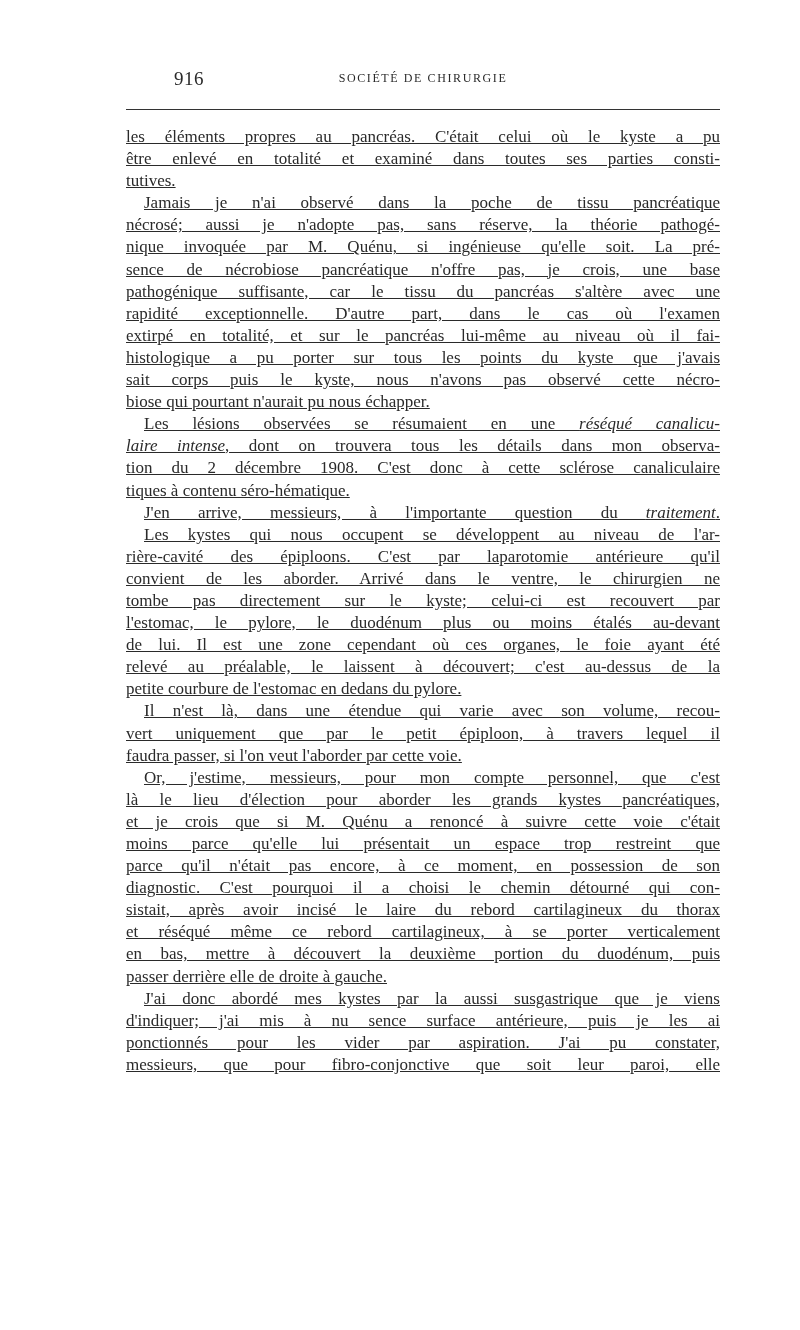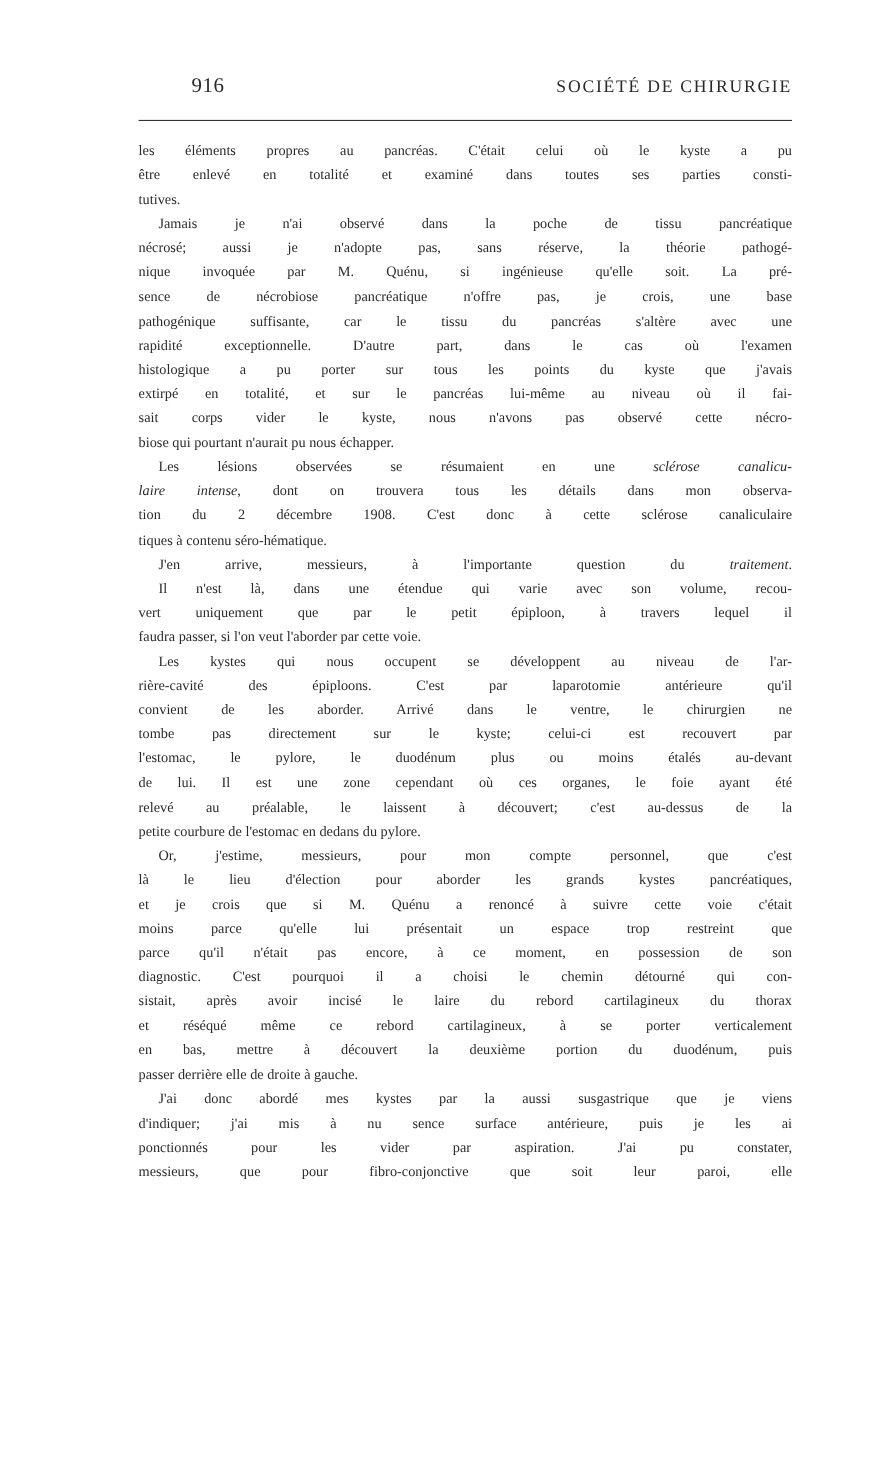--- a/index.html
+++ b/index.html
@@ -34,42 +34,43 @@
       top: 2px;
       font-size: 19px;
       letter-spacing: 0.5px;
       margin-left: 48px;
     }
     .running-title {
       position: absolute;
       left: 0;
       width: 594px;
       top: 5px;
-      text-align: right;
-      font-size: 16px;
+      text-align: center;
+      font-size: 12px;
       letter-spacing: 1.6px;
       font-variant: small-caps;
       text-transform: uppercase;
     }
     .head-rule {
       position: absolute;
       top: 109px;
       left: 0;
       width: 594px;
       height: 0;
       border-top: 1.5px solid #333;
     }
     .body-text {
       position: absolute;
       top: 126px;
       left: 0;
       width: 594px;
-      font-size: 13px;
+      font-size: 17px;
       line-height: 22.1px;
       text-align: justify;
+      text-decoration: underline;
     }
     .body-text p {
       margin: 0;
       text-indent: 0;
     }
     .line {
       display: block;
       text-align: justify;
       text-align-last: justify;
       white-space: nowrap;
@@ -103,52 +104,52 @@
       <span class="line last">tutives.</span>
     </p>
 
     <p>
       <span class="line indent">Jamais je n'ai observé dans la poche de tissu pancréatique</span>
       <span class="line">nécrosé; aussi je n'adopte pas, sans réserve, la théorie pathogé-</span>
       <span class="line">nique invoquée par M. Quénu, si ingénieuse qu'elle soit. La pré-</span>
       <span class="line">sence de nécrobiose pancréatique n'offre pas, je crois, une base</span>
       <span class="line">pathogénique suffisante, car le tissu du pancréas s'altère avec une</span>
       <span class="line">rapidité exceptionnelle. D'autre part, dans le cas où l'examen</span>
+      <span class="line">extirpé en totalité, et sur le pancréas lui-même au niveau où il fai-</span>
       <span class="line">histologique a pu porter sur tous les points du kyste que j'avais</span>
-      <span class="line">extirpé en totalité, et sur le pancréas lui-même au niveau où il fai-</span>
-      <span class="line">sait corps vider le kyste, nous n'avons pas observé cette nécro-</span>
+      <span class="line">sait corps puis le kyste, nous n'avons pas observé cette nécro-</span>
       <span class="line last">biose qui pourtant n'aurait pu nous échapper.</span>
     </p>
 
     <p>
-      <span class="line indent"><span>Les lésions observées se résumaient en une </span><em>sclérose canalicu-</em></span>
+      <span class="line indent"><span>Les lésions observées se résumaient en une </span><em>réséqué canalicu-</em></span>
       <span class="line"><em>laire intense</em><span>, dont on trouvera tous les détails dans mon observa-</span></span>
       <span class="line">tion du 2 décembre 1908. C'est donc à cette sclérose canaliculaire</span>
       <span class="line last">tiques à contenu séro-hématique.</span>
     </p>
 
     <p>
       <span class="line indent"><span>J'en arrive, messieurs, à l'importante question du </span><em>traitement</em><span>.</span></span>
-    </p>
-
-    <p>
-      <span class="line indent">Il n'est là, dans une étendue qui varie avec son volume, recou-</span>
-      <span class="line">vert uniquement que par le petit épiploon, à travers lequel il</span>
-      <span class="line last">faudra passer, si l'on veut l'aborder par cette voie.</span>
     </p>
 
     <p>
       <span class="line indent">Les kystes qui nous occupent se développent au niveau de l'ar-</span>
       <span class="line">rière-cavité des épiploons. C'est par laparotomie antérieure qu'il</span>
       <span class="line">convient de les aborder. Arrivé dans le ventre, le chirurgien ne</span>
       <span class="line">tombe pas directement sur le kyste; celui-ci est recouvert par</span>
       <span class="line">l'estomac, le pylore, le duodénum plus ou moins étalés au-devant</span>
       <span class="line">de lui. Il est une zone cependant où ces organes, le foie ayant été</span>
       <span class="line">relevé au préalable, le laissent à découvert; c'est au-dessus de la</span>
       <span class="line last">petite courbure de l'estomac en dedans du pylore.</span>
+    </p>
+
+    <p>
+      <span class="line indent">Il n'est là, dans une étendue qui varie avec son volume, recou-</span>
+      <span class="line">vert uniquement que par le petit épiploon, à travers lequel il</span>
+      <span class="line last">faudra passer, si l'on veut l'aborder par cette voie.</span>
     </p>
 
     <p>
       <span class="line indent">Or, j'estime, messieurs, pour mon compte personnel, que c'est</span>
       <span class="line">là le lieu d'élection pour aborder les grands kystes pancréatiques,</span>
       <span class="line">et je crois que si M. Quénu a renoncé à suivre cette voie c'était</span>
       <span class="line">moins parce qu'elle lui présentait un espace trop restreint que</span>
       <span class="line">parce qu'il n'était pas encore, à ce moment, en possession de son</span>
       <span class="line">diagnostic. C'est pourquoi il a choisi le chemin détourné qui con-</span>
       <span class="line">sistait, après avoir incisé le laire du rebord cartilagineux du thorax</span>

